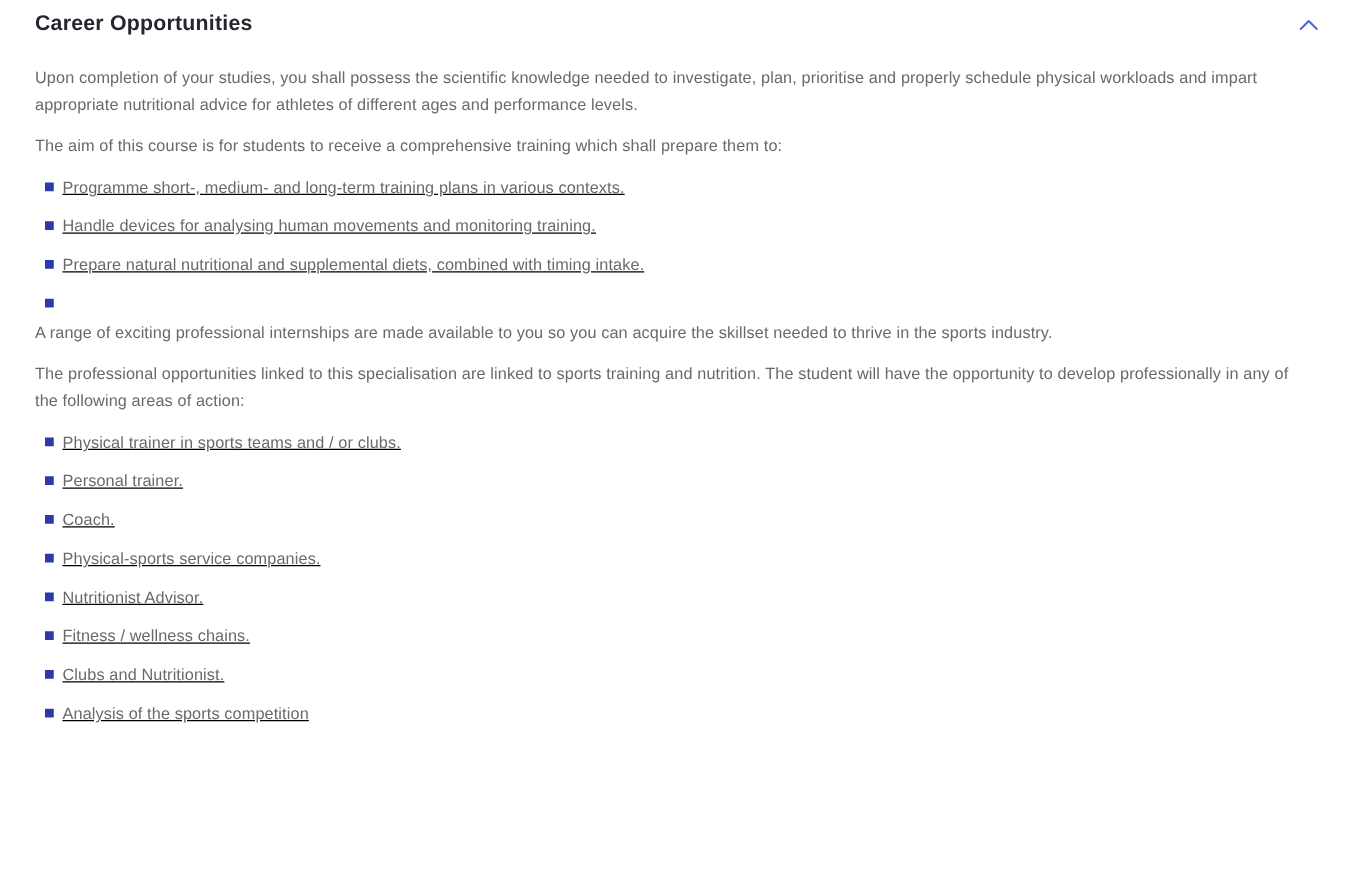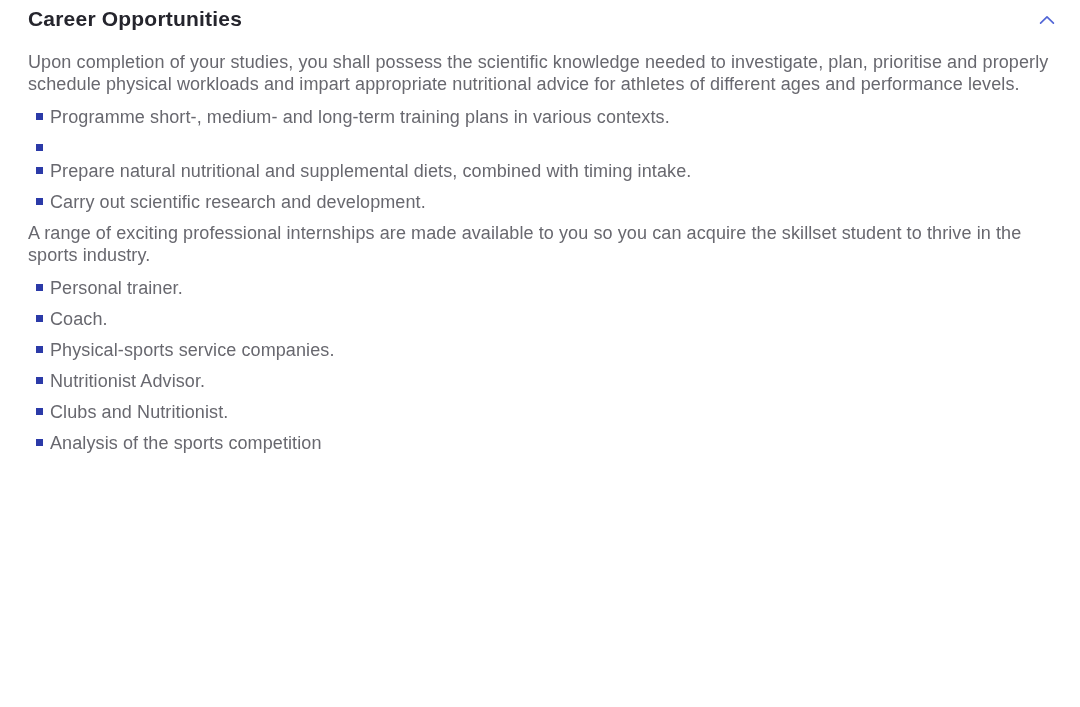--- a/index.html
+++ b/index.html
@@ -16,52 +16,53 @@
     padding: 8px 28px 0 28px;
     background: #ffffff;
   }
   .section-header {
     display: flex;
     align-items: flex-start;
     justify-content: space-between;
     margin-bottom: 20px;
   }
   .title {
-    font-size: 21px;
+    font-size: 17px;
     font-weight: 700;
     letter-spacing: 0.2px;
     color: var(--title-text, #25252d);
     line-height: 22px;
   }
   .collapse-btn {
     background: none;
     border: none;
     cursor: pointer;
     padding: 0;
     margin-right: -6px;
     margin-top: 1px;
     color: var(--chevron, #5266d6);
     line-height: 0;
   }
   .body-text, .bullet-text {
-    font-size: 18px;
+    font-size: 13px;
     line-height: 22px;
     letter-spacing: 0.1px;
     color: var(--body-text, #68686f);
   }
   p.body-text { margin: 0 0 11px 0; }
   ul.bullet-list {
     list-style: none;
     margin: 11px 0 2px 0;
     padding: 0;
   }
   li.bullet-item {
     display: flex;
     align-items: flex-start;
     margin-bottom: 9px;
+    text-decoration: underline;
   }
   .bullet {
     flex: 0 0 auto;
     width: 7px;
     height: 7px;
     margin: 7px 7px 0 8px;
     background: var(--bullet, #2b3aa8);
   }
 </style>
 </head>
@@ -74,60 +75,70 @@
     <button class="collapse-btn" aria-label="Collapse section">
       <span>
         <svg width="22" height="22" viewBox="0 0 24 24" fill="none" stroke="currentColor" stroke-width="1.8" stroke-linecap="round" stroke-linejoin="round">
           <polyline points="5 15.5 12 8.5 19 15.5"></polyline>
         </svg>
       </span>
     </button>
   </div>
 
   <p class="body-text">Upon completion of your studies, you shall possess the scientific knowledge needed to investigate, plan, prioritise and properly schedule physical workloads and impart appropriate nutritional advice for athletes of different ages and performance levels.</p>
+  <p class="body-text">The aim of this course is for students to receive a comprehensive training which shall prepare them to:</p>
 
   <ul class="bullet-list">
     <li class="bullet-item">
       <span class="bullet"></span>
       <span class="bullet-text">Programme short-, medium- and long-term training plans in various contexts.</span>
     </li>
     <li class="bullet-item">
       <span class="bullet"></span>
+      <span class="bullet-text">Handle devices for analysing human movements and monitoring training.</span>
     </li>
     <li class="bullet-item">
       <span class="bullet"></span>
       <span class="bullet-text">Prepare natural nutritional and supplemental diets, combined with timing intake.</span>
     </li>
     <li class="bullet-item">
       <span class="bullet"></span>
-      <span class="bullet-text">Carry out scientific research and development.</span>
     </li>
   </ul>
 
-  <p class="body-text">A range of exciting professional internships are made available to you so you can acquire the skillset student to thrive in the sports industry.</p>
+  <p class="body-text">A range of exciting professional internships are made available to you so you can acquire the skillset needed to thrive in the sports industry.</p>
+  <p class="body-text">The professional opportunities linked to this specialisation are linked to sports training and nutrition. The student will have the opportunity to develop professionally in any of the following areas of action:</p>
 
   <ul class="bullet-list">
+    <li class="bullet-item">
+      <span class="bullet"></span>
+      <span class="bullet-text">Physical trainer in sports teams and / or clubs.</span>
+    </li>
     <li class="bullet-item">
       <span class="bullet"></span>
       <span class="bullet-text">Personal trainer.</span>
     </li>
     <li class="bullet-item">
       <span class="bullet"></span>
       <span class="bullet-text">Coach.</span>
     </li>
     <li class="bullet-item">
       <span class="bullet"></span>
       <span class="bullet-text">Physical-sports service companies.</span>
     </li>
     <li class="bullet-item">
       <span class="bullet"></span>
       <span class="bullet-text">Nutritionist Advisor.</span>
     </li>
     <li class="bullet-item">
       <span class="bullet"></span>
+      <span class="bullet-text">Fitness / wellness chains.</span>
+    </li>
+    <li class="bullet-item">
+      <span class="bullet"></span>
       <span class="bullet-text">Clubs and Nutritionist.</span>
     </li>
     <li class="bullet-item">
       <span class="bullet"></span>
       <span class="bullet-text">Analysis of the sports competition</span>
     </li>
   </ul>
 
 </div>
 

